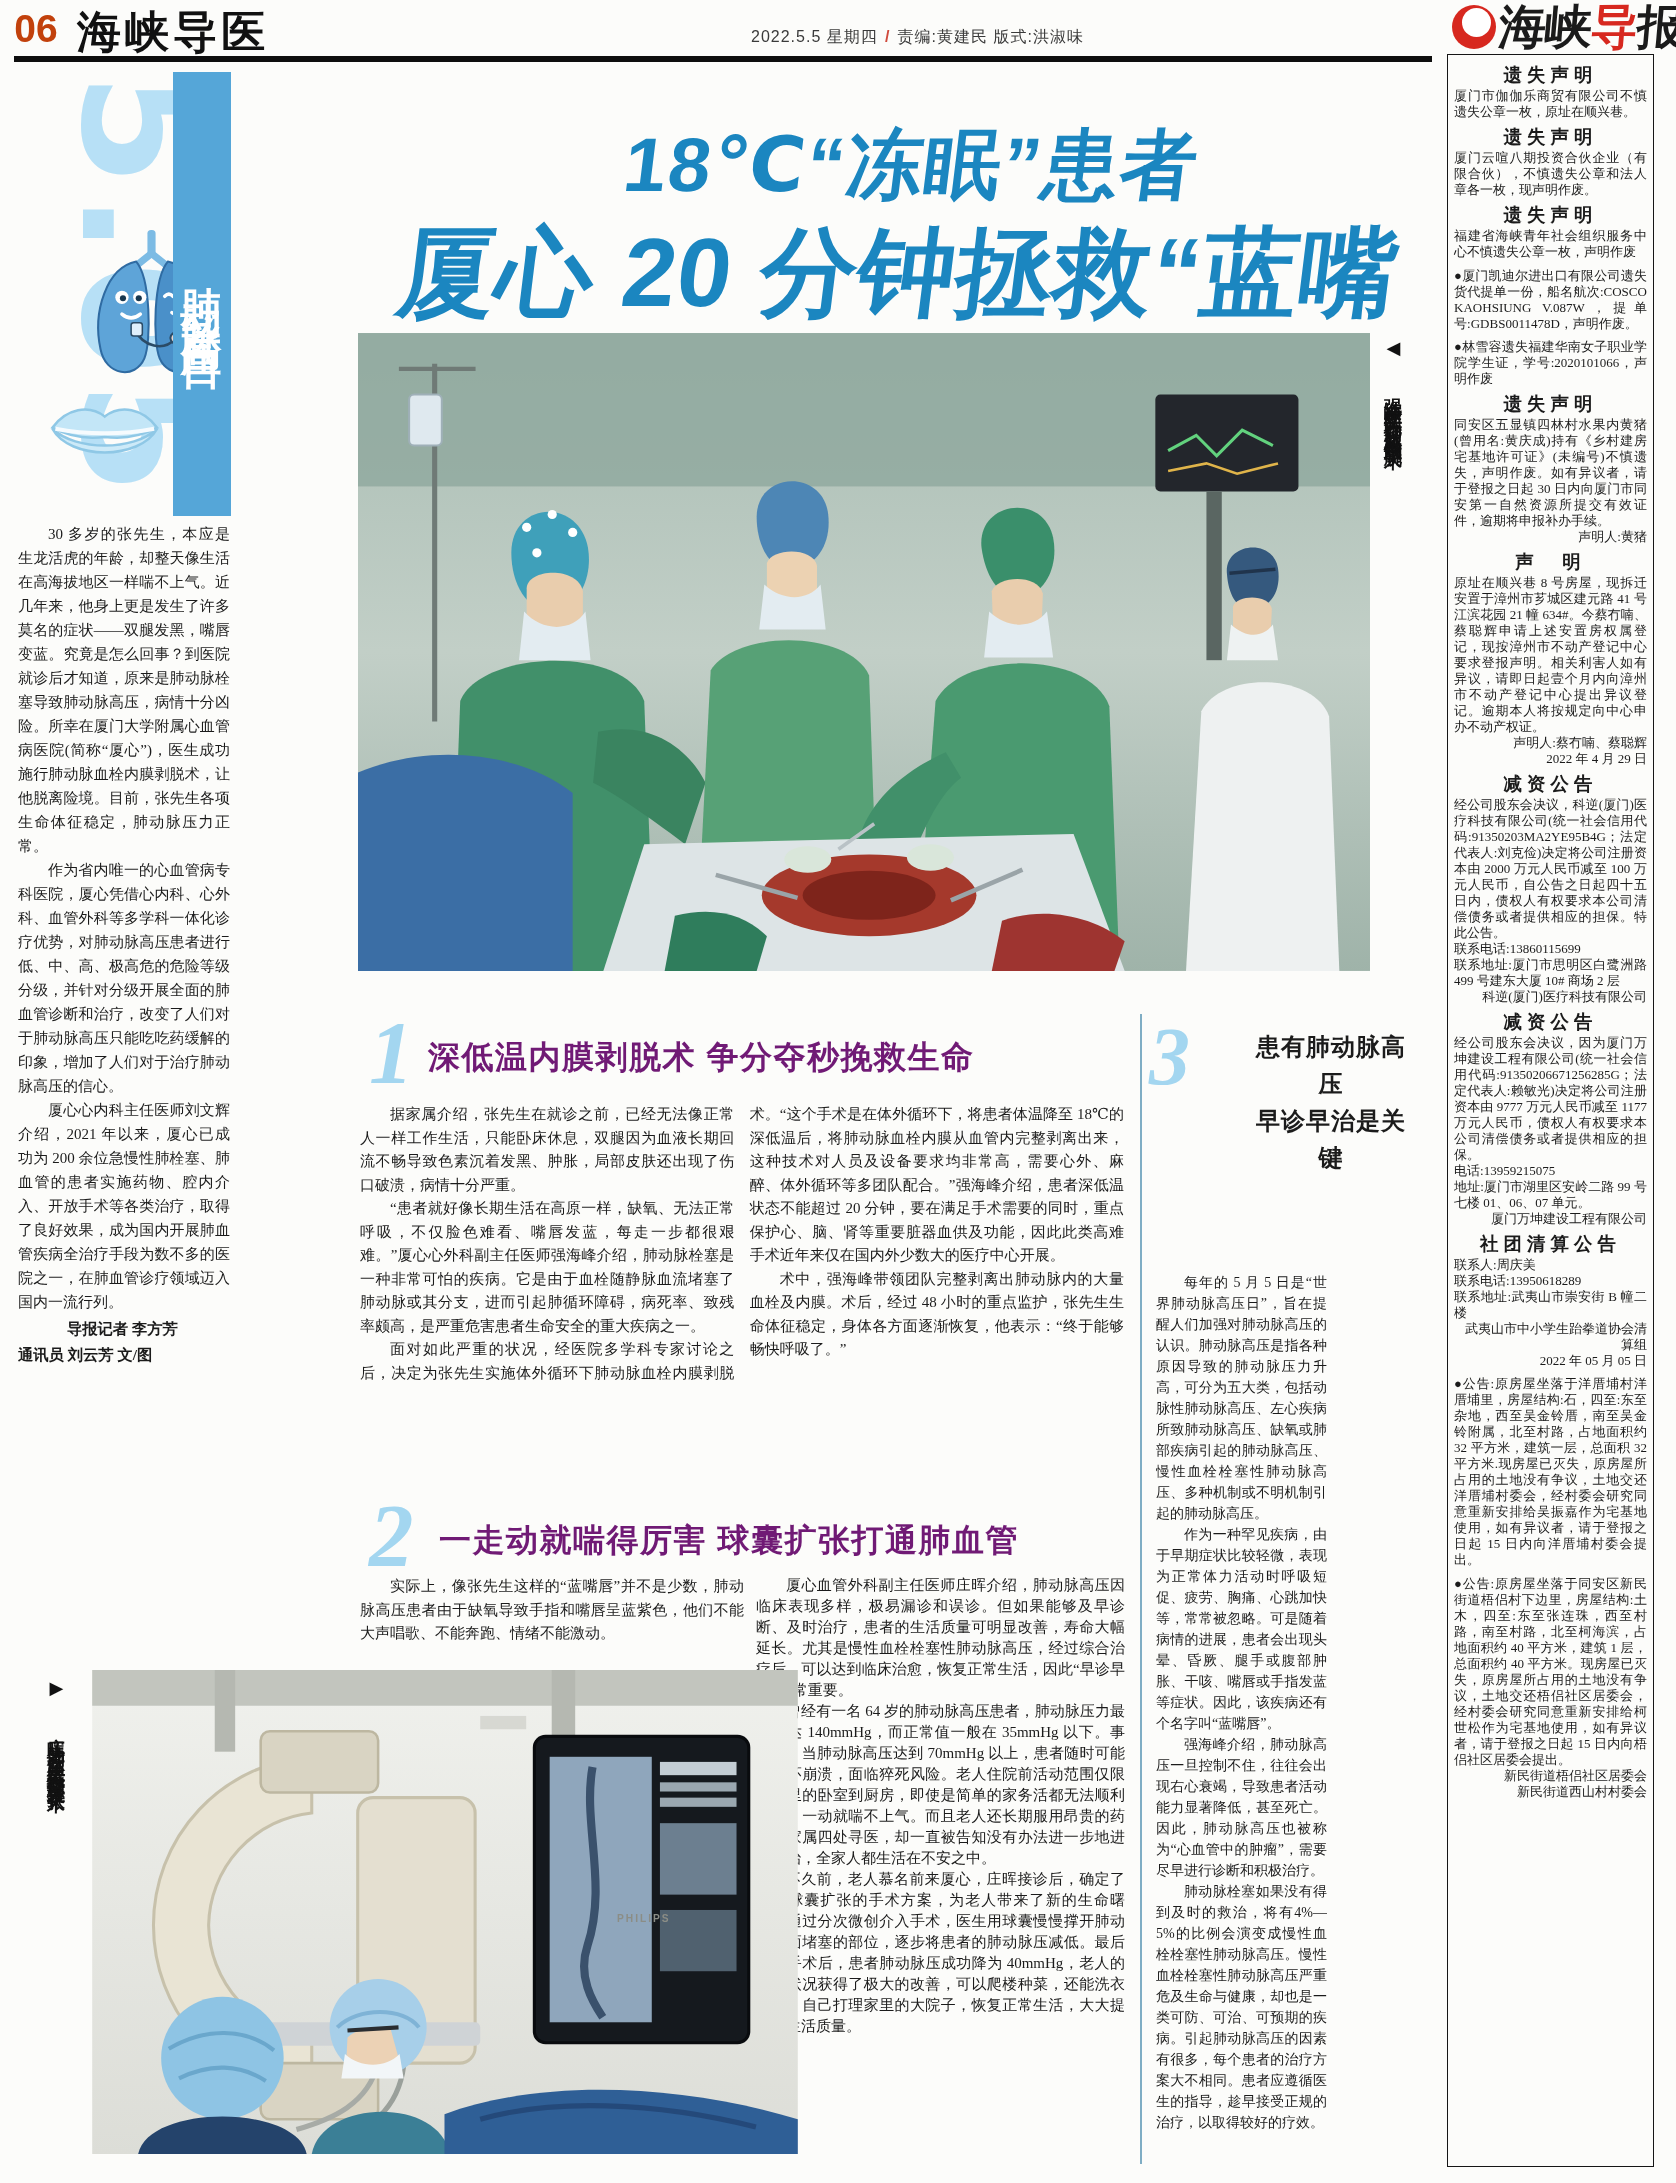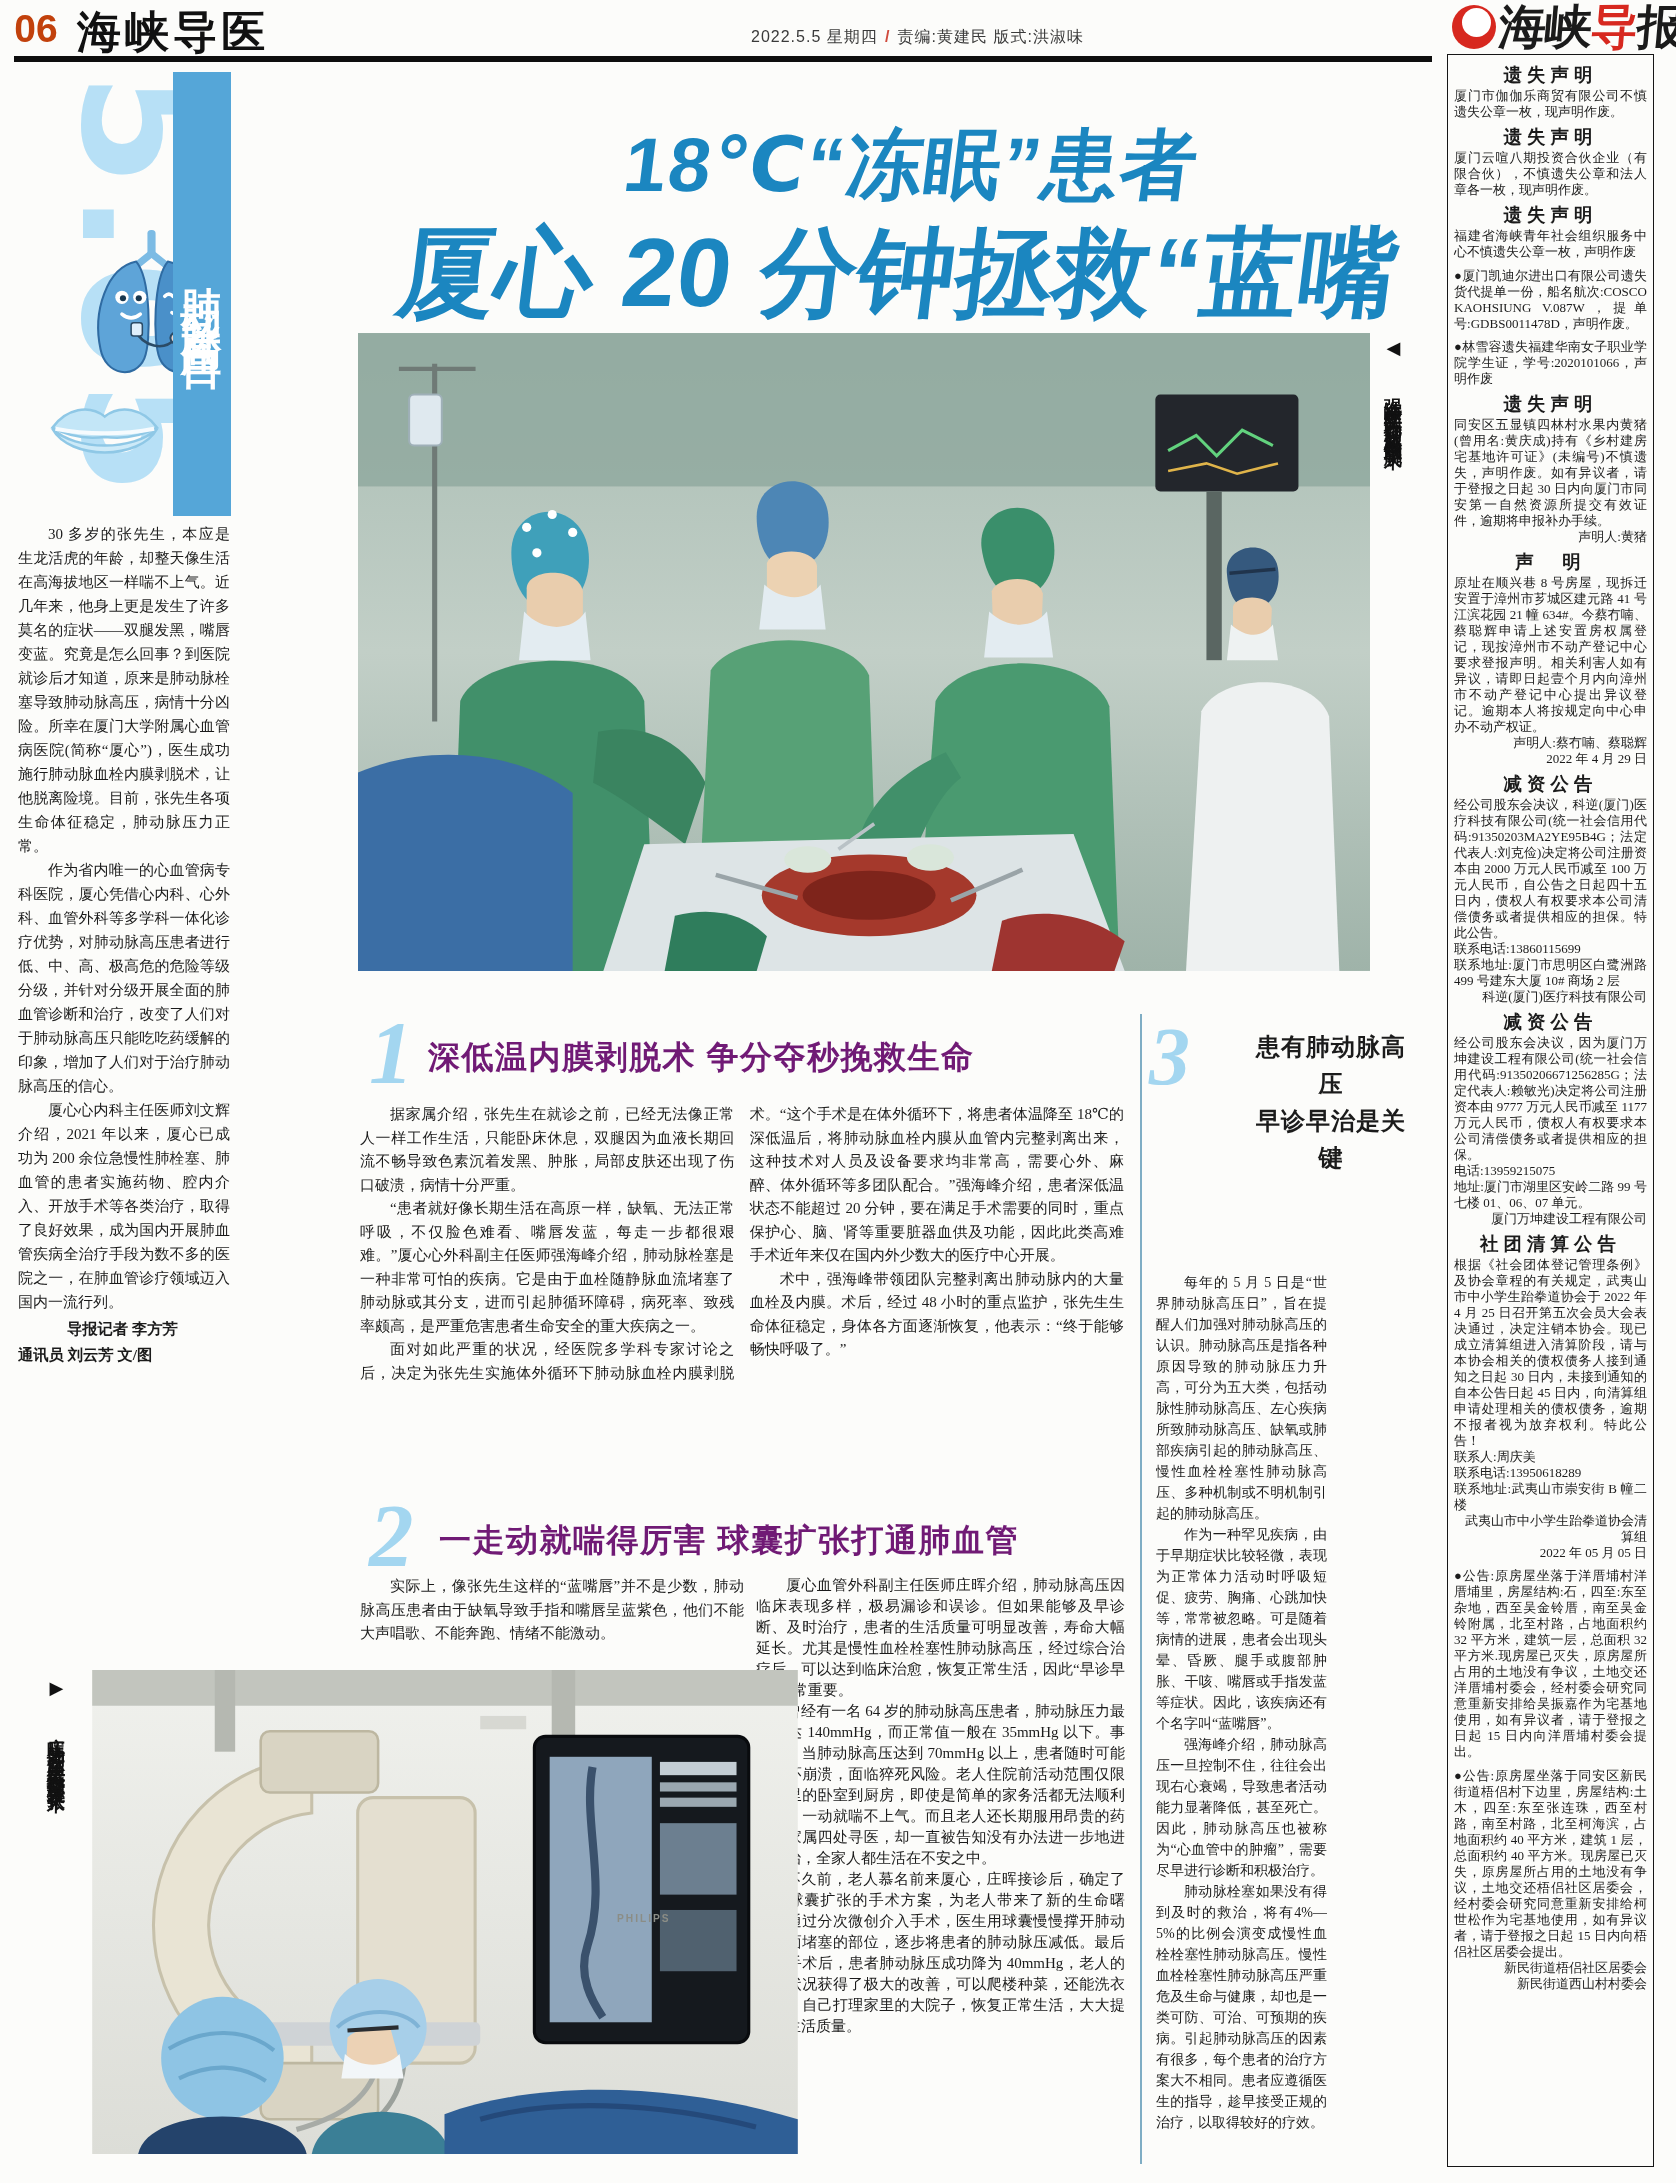--- a/index.html
+++ b/index.html
@@ -270,21 +270,21 @@
       <p class="p">作为省内唯一的心血管病专科医院，厦心凭借心内科、心外科、血管外科等多学科一体化诊疗优势，对肺动脉高压患者进行低、中、高、极高危的危险等级分级，并针对分级开展全面的肺血管诊断和治疗，改变了人们对于肺动脉高压只能吃吃药缓解的印象，增加了人们对于治疗肺动脉高压的信心。</p>
       <p class="p">厦心心内科主任医师刘文辉介绍，2021 年以来，厦心已成功为 200 余位急慢性肺栓塞、肺血管的患者实施药物、腔内介入、开放手术等各类治疗，取得了良好效果，成为国内开展肺血管疾病全治疗手段为数不多的医院之一，在肺血管诊疗领域迈入国内一流行列。</p>
     </div>
   <div class="abs byline">
     <div>导报记者 李方芳</div>
     <div>通讯员 刘云芳 文/图</div>
   </div>
 
   <div class="abs sidebar">
       <h3 class="sb-h">遗失声明</h3>
-      <p class="sb-p">厦门市伽伽乐商贸有限公司不慎遗失公章一枚，现声明作废。</p>
+      <p class="sb-p">厦门市伽伽乐商贸有限公司不慎遗失公章一枚，原址在顺兴巷。</p>
       <h3 class="sb-h">遗失声明</h3>
       <p class="sb-p">厦门云喧八期投资合伙企业（有限合伙），不慎遗失公章和法人章各一枚，现声明作废。</p>
       <h3 class="sb-h">遗失声明</h3>
       <p class="sb-p">福建省海峡青年社会组织服务中心不慎遗失公章一枚，声明作废</p>
       <p class="sb-pb">●厦门凯迪尔进出口有限公司遗失货代提单一份，船名航次:COSCO KAOHSIUNG V.087W，提单号:GDBS0011478D，声明作废。</p>
       <p class="sb-pb">●林雪容遗失福建华南女子职业学院学生证，学号:2020101066，声明作废</p>
       <h3 class="sb-h">遗失声明</h3>
       <p class="sb-p">同安区五显镇四林村水果内黄猪(曾用名:黄庆成)持有《乡村建房宅基地许可证》(未编号)不慎遗失，声明作废。如有异议者，请于登报之日起 30 日内向厦门市同安第一自然资源所提交有效证件，逾期将申报补办手续。</p>
       <p class="sb-sig">声明人:黄猪</p>
       <h3 class="sb-h">声　明</h3>
@@ -295,21 +295,20 @@
       <p class="sb-p">经公司股东会决议，科逆(厦门)医疗科技有限公司(统一社会信用代码:91350203MA2YE95B4G；法定代表人:刘克俭)决定将公司注册资本由 2000 万元人民币减至 100 万元人民币，自公告之日起四十五日内，债权人有权要求本公司清偿债务或者提供相应的担保。特此公告。</p>
       <p class="sb-p">联系电话:13860115699</p>
       <p class="sb-p">联系地址:厦门市思明区白鹭洲路 499 号建东大厦 10# 商场 2 层</p>
       <p class="sb-sig">科逆(厦门)医疗科技有限公司</p>
       <h3 class="sb-h">减资公告</h3>
       <p class="sb-p">经公司股东会决议，因为厦门万坤建设工程有限公司(统一社会信用代码:91350206671256285G；法定代表人:赖敏光)决定将公司注册资本由 9777 万元人民币减至 1177 万元人民币，债权人有权要求本公司清偿债务或者提供相应的担保。</p>
       <p class="sb-p">电话:13959215075</p>
       <p class="sb-p">地址:厦门市湖里区安岭二路 99 号七楼 01、06、07 单元。</p>
       <p class="sb-sig">厦门万坤建设工程有限公司</p>
       <h3 class="sb-h">社团清算公告</h3>
-      <p class="sb-p">根据《社会团体登记管理条例》及协会章程的有关规定，武夷山市中小学生跆拳道协会于 2022 年 4 月 25 日召开第五次会员大会表决通过，决定注销本协会。现已成立清算组进入清算阶段，请与本协会相关的债权债务人接到通知之日起 30 日内，未接到通知的自本公告日起 45 日内，向清算组申请处理相关的债权债务，逾期不报者视为放弃权利。特此公告！</p>
       <p class="sb-p">联系人:周庆美</p>
       <p class="sb-p">联系电话:13950618289</p>
       <p class="sb-p">联系地址:武夷山市崇安街 B 幢二楼</p>
       <p class="sb-sig">武夷山市中小学生跆拳道协会清算组</p>
       <p class="sb-sig">2022 年 05 月 05 日</p>
       <p class="sb-pb">●公告:原房屋坐落于洋厝埔村洋厝埔里，房屋结构:石，四至:东至杂地，西至吴金铃厝，南至吴金铃附属，北至村路，占地面积约 32 平方米，建筑一层，总面积 32 平方米.现房屋已灭失，原房屋所占用的土地没有争议，土地交还洋厝埔村委会，经村委会研究同意重新安排给吴振嘉作为宅基地使用，如有异议者，请于登报之日起 15 日内向洋厝埔村委会提出。</p>
       <p class="sb-pb">●公告:原房屋坐落于同安区新民街道梧侣村下边里，房屋结构:土木，四至:东至张连珠，西至村路，南至村路，北至柯海滨，占地面积约 40 平方米，建筑 1 层，总面积约 40 平方米。现房屋已灭失，原房屋所占用的土地没有争议，土地交还梧侣社区居委会，经村委会研究同意重新安排给柯世松作为宅基地使用，如有异议者，请于登报之日起 15 日内向梧侣社区居委会提出。</p>
       <p class="sb-sig">新民街道梧侣社区居委会</p>
       <p class="sb-sig">新民街道西山村村委会</p>
     </div>

